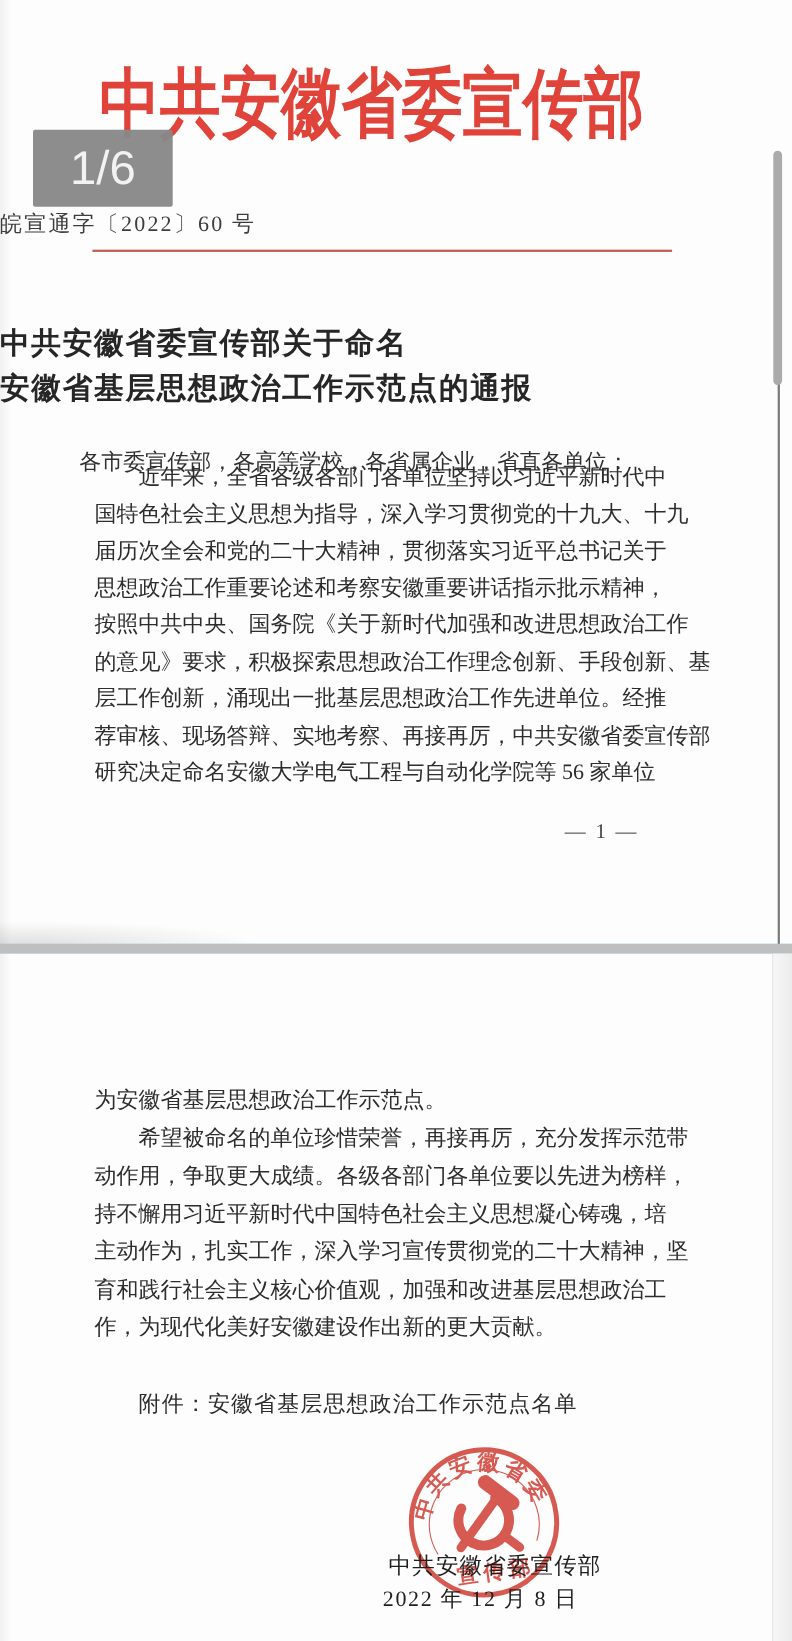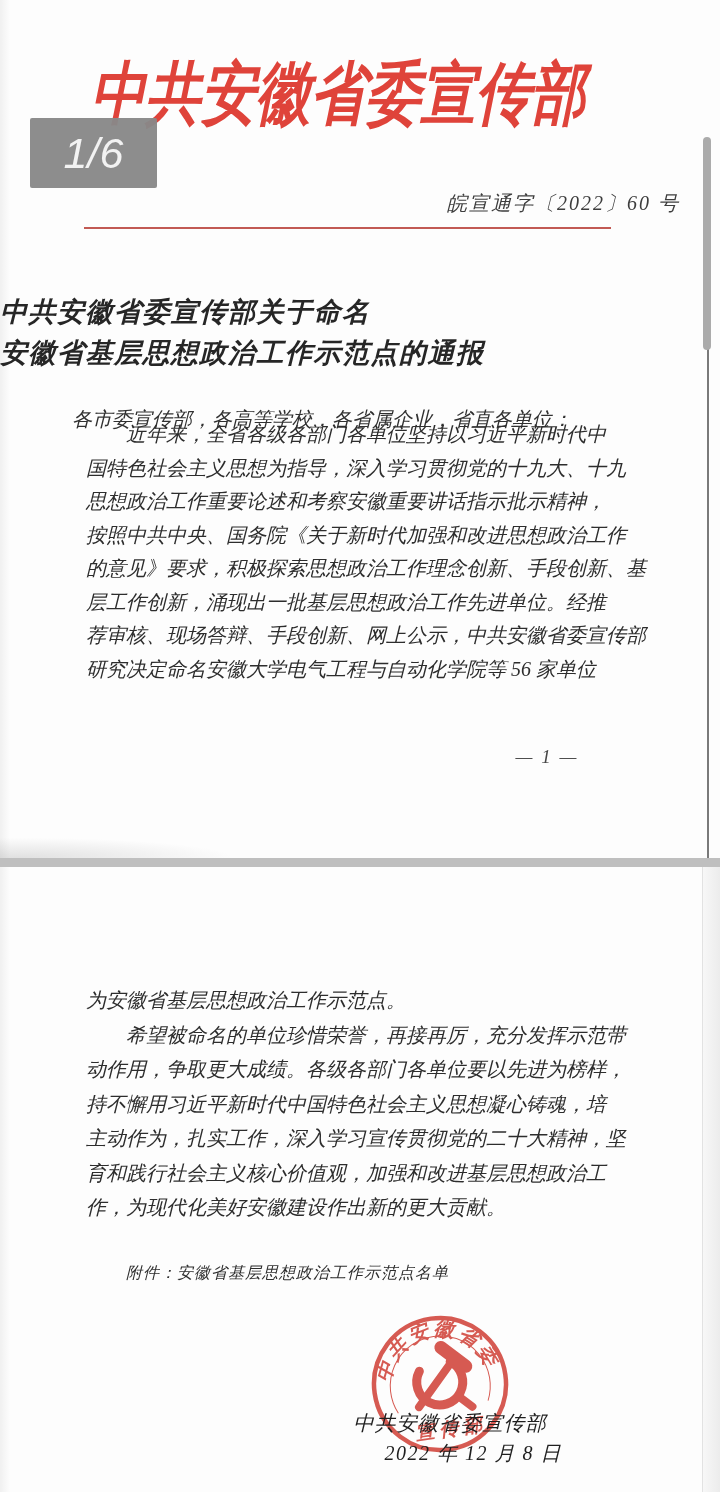--- a/index.html
+++ b/index.html
@@ -1,21 +1,20 @@
 <!DOCTYPE html>
 <html><head>
 <meta charset="utf-8">
 <style>
   html,body{margin:0;padding:0;background:#ffffff;}
   .viewer{
     position:relative;width:720px;height:1492px;overflow:hidden;
     background:#7dd3fc;
     font-family:"Liberation Serif","DejaVu Serif",serif;
     color:#2e2e2e;
-    font-style:italic;
   }
   .page{position:absolute;left:0;width:720px;background:#fdfdfd;}
   .page1{top:0;height:858px;}
   .page2{top:867px;height:625px;}
   .edge-left{position:absolute;left:0;top:0;width:10px;height:100%;
     background:linear-gradient(to right,rgba(0,0,0,0.05),rgba(0,0,0,0));}
   .p1-curl{position:absolute;left:0;top:838px;width:230px;height:20px;
     background:radial-gradient(ellipse at 8% 100%,rgba(110,110,110,0.20),rgba(255,255,255,0) 72%);}
   .band{position:absolute;left:0;top:858px;width:720px;height:9px;background:#bfbfbf;}
   .p2-strip{position:absolute;left:702px;top:867px;width:18px;height:625px;
@@ -28,71 +27,72 @@
     font-family:"Liberation Sans","DejaVu Sans",sans-serif;
     font-size:43px;color:#f2f2f2;z-index:30;
   }
 
   .red-header{
     position:absolute;left:0;top:58px;width:676px;text-align:center;
     font-size:55px;font-weight:bold;color:#df433a;letter-spacing:0px;
     transform:scaleY(1.24);transform-origin:50% 50%;white-space:nowrap;
   }
   .doc-number{
-    position:absolute;left:0;top:190px;width:680px;text-align:right;
+    position:absolute;left:0;top:190px;width:680px;text-align:left;
     font-size:20px;letter-spacing:2px;color:#3d3d3d;
   }
   .red-rule{position:absolute;left:84px;top:227px;width:527px;height:2px;background:#c25a54;}
 
   .doc-title{
     position:absolute;left:0;top:292px;width:692px;text-align:left;
     font-size:27px;font-weight:bold;line-height:41px;letter-spacing:1.5px;color:#262626;
   }
   .salutation{position:absolute;left:72px;top:406px;font-size:20px;color:#303030;white-space:nowrap;}
   .body-block{position:absolute;left:86px;width:540px;font-size:20px;color:#2d2d2d;white-space:nowrap;}
   .body1{top:418px;line-height:33.5px;}
   .body2{top:983px;line-height:34.5px;}
   .indent{padding-left:40px;}
   .page-num{position:absolute;left:492px;top:746px;width:110px;text-align:center;
     font-size:19px;letter-spacing:2px;color:#474747;}
 
   .edge-dark{position:absolute;left:707px;top:348px;width:2px;height:510px;background:#4e4e4e;opacity:0.75;}
   .scroll-thumb{position:absolute;left:703px;top:137px;width:8px;height:213px;border-radius:4px;
     background:#ababab;z-index:40;}
 
-  .attachment{position:absolute;left:126px;top:1263px;font-size:16px;letter-spacing:1px;color:#2d2d2d;white-space:nowrap;}
+  .attachment{position:absolute;left:126px;top:1263px;font-size:20px;letter-spacing:1px;color:#2d2d2d;white-space:nowrap;}
   .seal{position:absolute;left:356px;top:1298px;width:170px;height:165px;z-index:5;}
   .sig{position:absolute;left:350px;top:1409px;width:200px;text-align:center;
     font-size:20.5px;letter-spacing:1px;color:#1f1f1f;z-index:10;white-space:nowrap;}
-  .date{position:absolute;left:348px;top:1440px;width:214px;text-align:right;
+  .date{position:absolute;left:348px;top:1440px;width:214px;text-align:left;
     font-size:20px;letter-spacing:1.5px;color:#1f1f1f;z-index:10;white-space:nowrap;}
 </style>
 </head>
 <body>
 
 <div class="viewer">
 
   <div class="page page1">
     <div class="edge-left"></div>
     <div class="red-header">中共安徽省委宣传部</div>
     <div class="doc-number">皖宣通字〔2022〕60 号</div>
     <div class="red-rule"></div>
     <div class="doc-title">
       <div>中共安徽省委宣传部关于命名</div>
       <div>安徽省基层思想政治工作示范点的通报</div>
     </div>
     <div class="salutation">各市委宣传部，各高等学校，各省属企业，省直各单位：</div>
     <div class="body-block body1">
       <div class="indent">近年来，全省各级各部门各单位坚持以习近平新时代中</div>
       <div>国特色社会主义思想为指导，深入学习贯彻党的十九大、十九</div>
+      <div>届历次全会和党的二十大精神，贯彻落实习近平总书记关于</div>
       <div>思想政治工作重要论述和考察安徽重要讲话指示批示精神，</div>
       <div>按照中共中央、国务院《关于新时代加强和改进思想政治工作</div>
       <div>的意见》要求，积极探索思想政治工作理念创新、手段创新、基</div>
       <div>层工作创新，涌现出一批基层思想政治工作先进单位。经推</div>
-      <div>荐审核、现场答辩、手段创新、网上公示，中共安徽省委宣传部</div>
+      <div>荐审核、现场答辩、实地考察、再接再厉，中共安徽省委宣传部</div>
       <div>研究决定命名安徽大学电气工程与自动化学院等 56 家单位</div>
     </div>
     <div class="page-num">— 1 —</div>
     <div class="p1-curl"></div>
   </div>
 
   <div class="band"></div>
 
   <div class="page page2">
     <div class="edge-left"></div>

